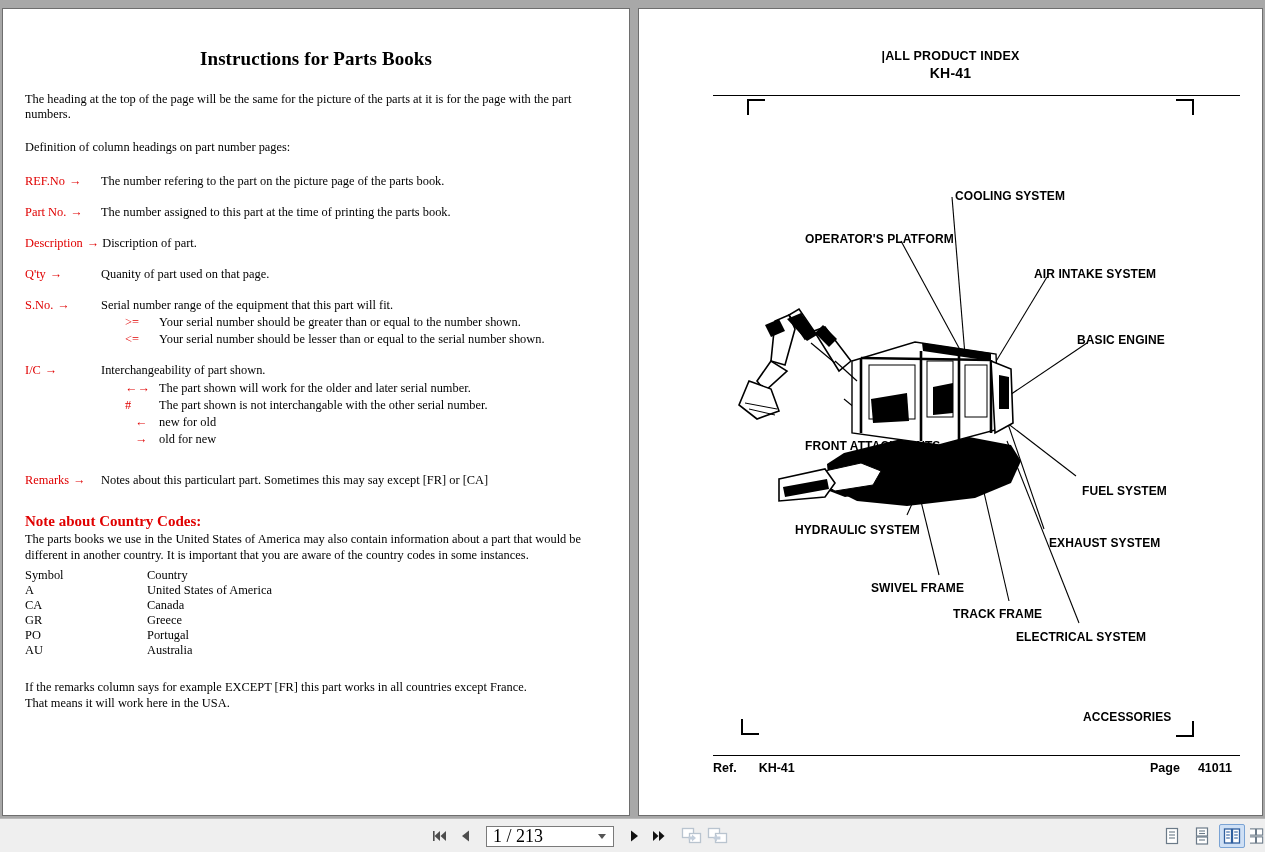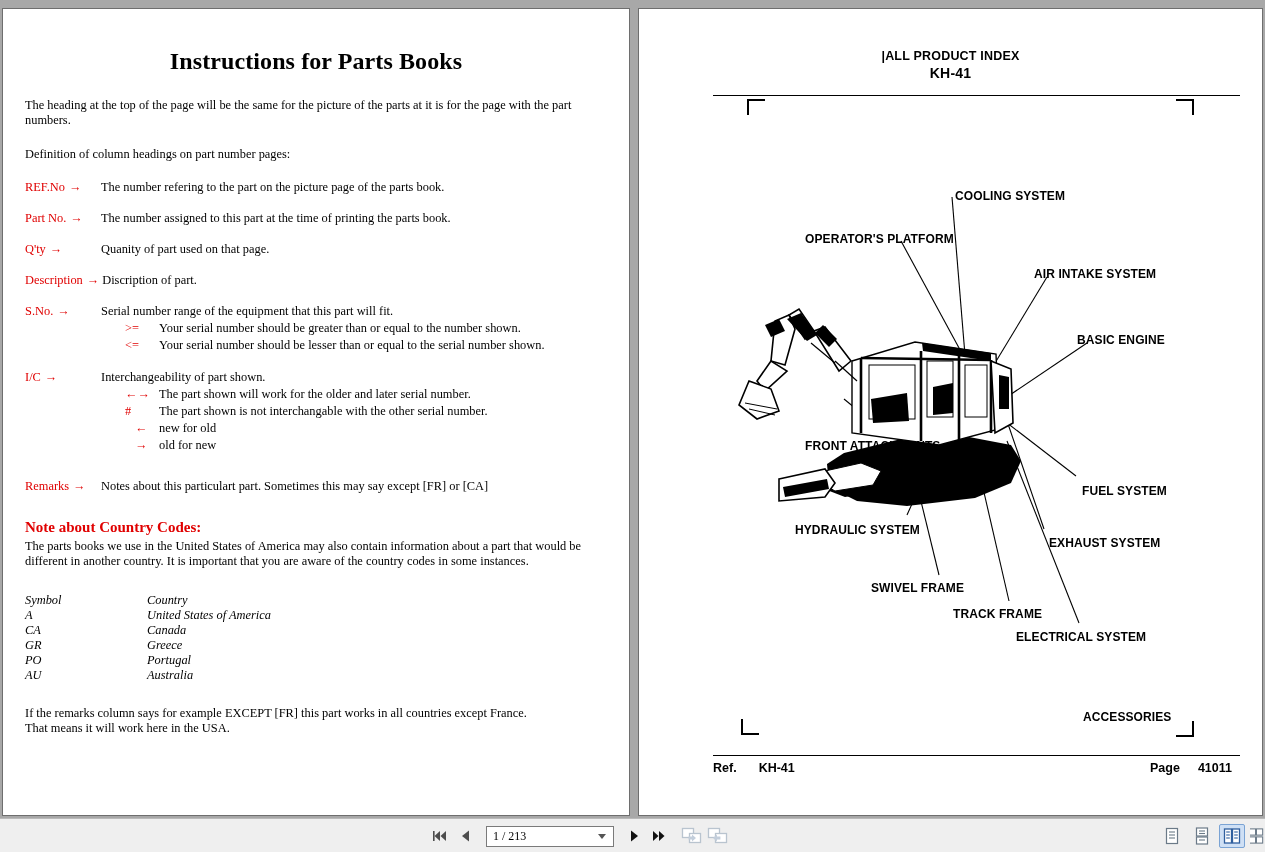--- a/index.html
+++ b/index.html
@@ -29,21 +29,21 @@
   
   .doc {
     font-family: "Liberation Serif", serif;
     color: #000;
     padding: 0 22px;
     font-size: 12.4px;
     line-height: 1.22;
   }
   .doc h1 {
     text-align: center;
-    font-size: 24px;
+    font-size: 19px;
     font-weight: bold;
     margin: 38px 0 8px 0;
     letter-spacing: .1px;
   }
   .para { margin-top: 22px; }
   .para.tight { margin-top: 18px; }
 
   .defs { margin-top: 18px; }
   .defrow { display: flex; align-items: flex-start; margin-top: 16px; }
   .defrow .term {
@@ -59,21 +59,21 @@
   .subline .sym { color: #e00000; width: 34px; flex: 0 0 34px; }
   .subline .txt { flex: 1; }
   .subline.indent2 .sym { padding-left: 10px; box-sizing: border-box; }
 
   .redhead {
     color: #e00000;
     font-weight: bold;
     font-size: 15px;
     margin-top: 24px;
   }
-  .country { margin-top: 24px; font-style: italic; }
+  .country { margin-top: 5px; }
   .crow { display: flex; }
   .crow .sym { width: 122px; flex: 0 0 122px; }
   .closing { margin-top: 22px; }
 
   
   .sheet {
     position: relative; width: 100%; height: 100%;
     font-family: "Liberation Sans", sans-serif;
     color: #000;
   }
@@ -129,21 +129,21 @@
   }
   .tb-btn svg { display: block; }
   .pagebox {
     width: 128px; height: 21px; margin: 0 6px;
     background: #fff; border: 1px solid #7a7a7a;
     display: flex; align-items: center;
     position: relative; box-sizing: border-box;
   }
   .pagebox .val {
     font-family: "Liberation Serif", serif;
-    font-size: 12px; padding-left: 6px; color: #000;
+    font-size: 18px; padding-left: 6px; color: #000;
   }
   .pagebox .caret {
     position: absolute; right: 7px; top: 50%;
     width: 0; height: 0; margin-top: -2px;
     border-left: 4px solid transparent;
     border-right: 4px solid transparent;
     border-top: 5px solid #555;
   }
   .tb-right {
     position: absolute; right: 0px; top: 0; height: 34px;
@@ -177,28 +177,28 @@
           <div class="defrow">
             <span class="term"><span>REF.No</span><span class="arr">→</span></span>
             <span class="body">The number refering to the part on the picture page of the parts book.</span>
           </div>
 
           <div class="defrow">
             <span class="term"><span>Part No.</span><span class="arr">→</span></span>
             <span class="body">The number assigned to this part at the time of printing the parts book.</span>
           </div>
 
+          <div class="defrow desc">
+            <span class="term"><span>Description</span><span class="arr">→</span></span>
+            <span class="body">Discription of part.</span>
+          </div>
+
           <div class="defrow">
             <span class="term"><span>Q'ty</span><span class="arr">→</span></span>
             <span class="body">Quanity of part used on that page.</span>
-          </div>
-
-          <div class="defrow desc">
-            <span class="term"><span>Description</span><span class="arr">→</span></span>
-            <span class="body">Discription of part.</span>
           </div>
 
           <div class="defrow">
             <span class="term"><span>S.No.</span><span class="arr">→</span></span>
             <span class="body">
               <span>Serial number range of the equipment that this part will fit.</span>
               <span class="subline">
                 <span class="sym">&gt;=</span>
                 <span class="txt">Your serial number should be greater than or equal to the number shown.</span>
               </span>

